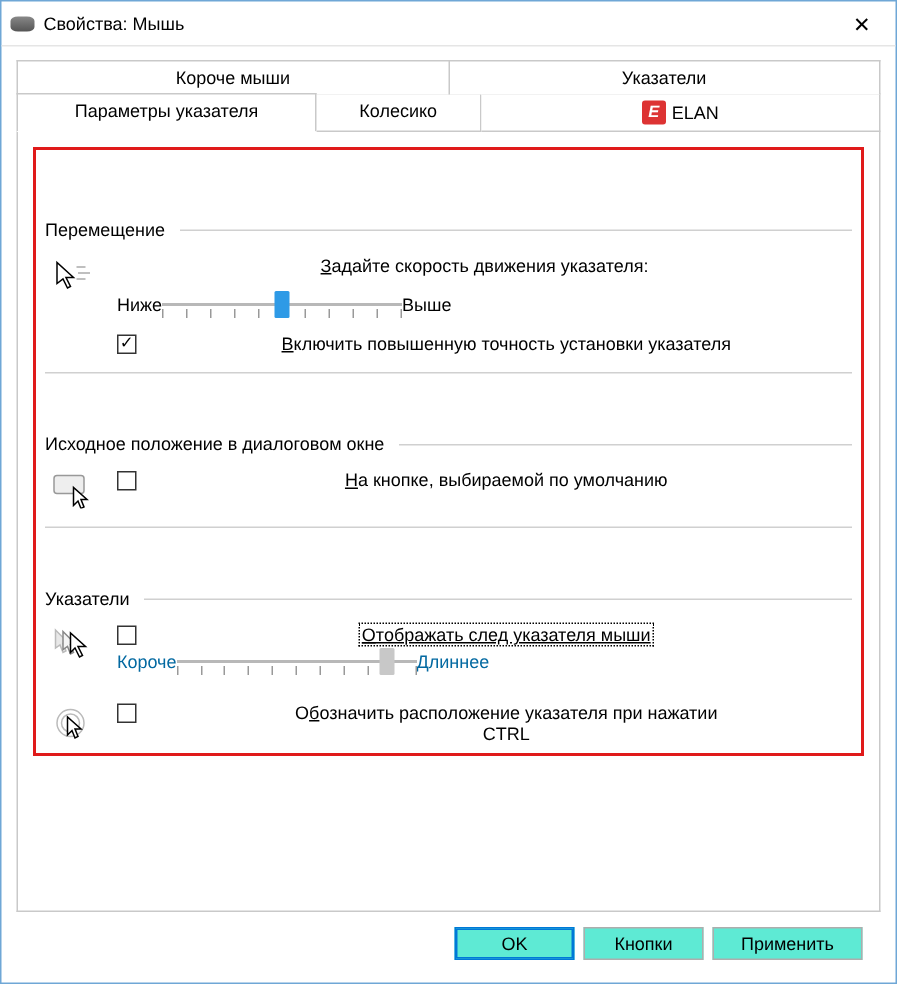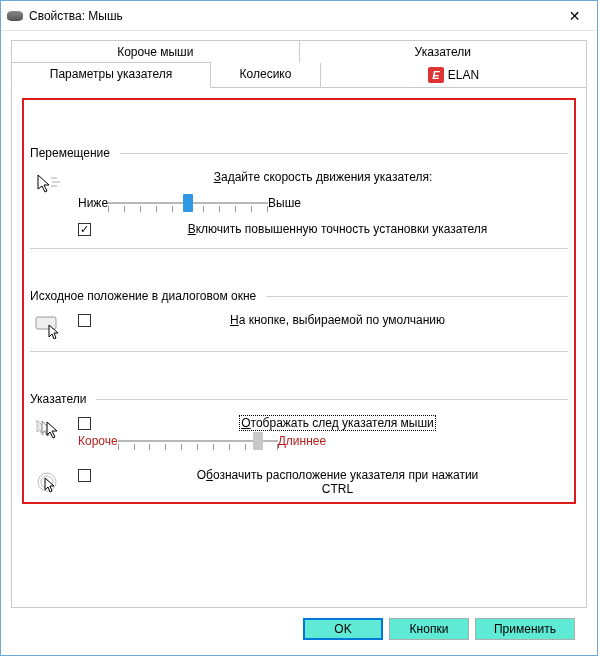--- a/index.html
+++ b/index.html
@@ -42,27 +42,27 @@
 .label { margin-bottom: 8px; }
 .underline-hotkey { text-decoration: underline; }
 
 .slider-wrap { display: flex; align-items: center; margin-bottom: 8px; }
 .slider-track { width: 160px; height: 22px; position: relative; }
 .slider-line { position: absolute; left: 0; right: 0; top: 10px; height: 2px; background: #b8b8b8; }
 .slider-ticks { position: absolute; left: 0; right: 0; top: 14px; height: 6px; display: flex; justify-content: space-between; }
 .slider-ticks i { width: 1px; background: #999; }
 .slider-thumb { position: absolute; top: 2px; width: 10px; height: 18px; background: #2e9ae6; border-radius: 1px; }
 .disabled .slider-thumb { background: #c8c8c8; }
-.disabled { color: #b91c1c; }
+.disabled { color: #0369a1; }
 
 .checkbox-row { display: flex; align-items: flex-start; gap: 16px; }
 .cbox { width: 13px; height: 13px; border: 1px solid #333; display: inline-flex; align-items: center; justify-content: center; flex-shrink: 0; margin-top: 1px; }
 .cbox.checked::after { content: "✓"; font-size: 11px; line-height: 1; color: #000; }
 .cbtext { flex: 1; }
-.dotted-focus { border: 1px dotted #000; padding: 0 1px; display: inline; }
+.dotted-focus { border: 1px dotted #000; padding: 0 1px; display: inline; text-decoration: underline; }
 
 .cursor-svg { width: 30px; height: 24px; }
 
 .buttons { display: flex; justify-content: flex-end; gap: 6px; padding: 10px 12px 0 0; }
 .btn { border: 1px solid #adadad; background: #5eead4; padding: 3px 18px; min-width: 80px; text-align: center; }
 .btn.default { border: 1px solid #0078d7; outline: 1px solid #0078d7; outline-offset: -2px; }
 
 </style>
 </head>
 <body>

